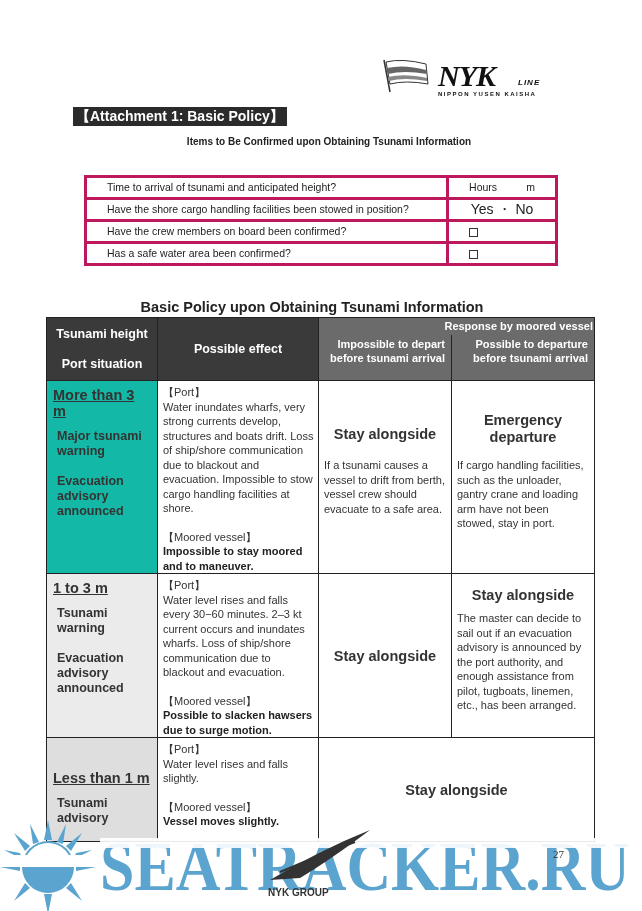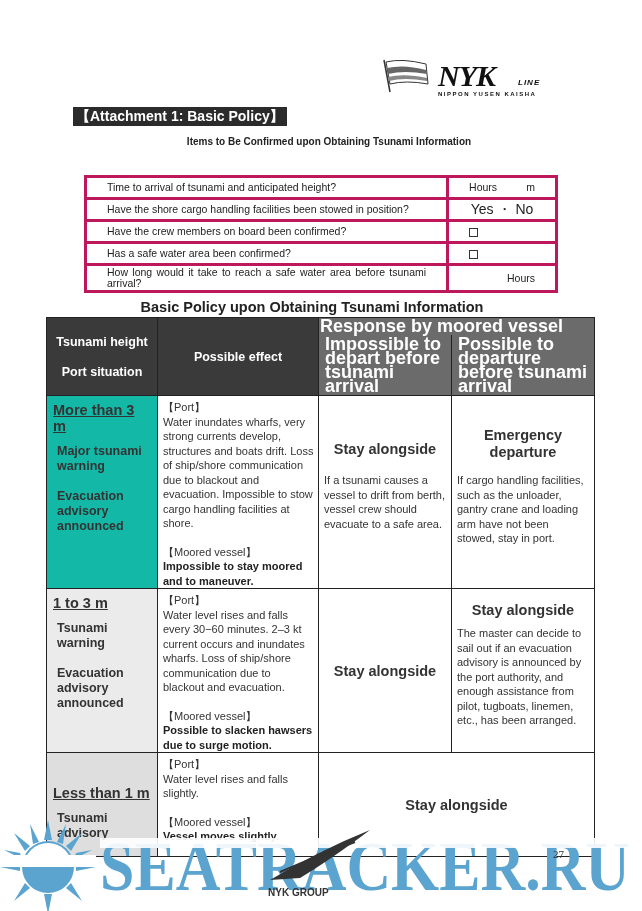--- a/index.html
+++ b/index.html
@@ -22,21 +22,21 @@
   table.items td.a { text-align:right; }
   table.items td.box { text-align:left; }
   table.items td.yn { text-align:center; font-size:14px; }
   .chk { display:inline-block; width:7px; height:7px; border:1px solid #333; margin-top:3px; }
 
   .title2 { position:absolute; left:0; width:624px; top:299px; text-align:center; font-weight:bold; font-size:14.5px; color:#222; }
 
   table.policy { position:absolute; left:46px; top:317px; width:549px; border-collapse:collapse; font-size:11px; }
   table.policy td { border:1.5px solid #222; vertical-align:top; }
   .hd { background:#3a3a3a; color:#fff; font-weight:bold; text-align:center; vertical-align:middle !important; font-size:12.5px; }
-  .hd2 { background:#6b6b6b; color:#fff; font-weight:bold; text-align:left; font-size:18px; line-height:14px; }
+  .hd2 { background:#6b6b6b; color:#fff; font-weight:bold; text-align:right; font-size:11px; line-height:14px; }
   .sit { background:#14b8a6; padding:6px 6px 0 6px; }
   .sit.light { background:#ebebeb; }
   .sit .h { font-weight:bold; font-size:14.5px; text-decoration:underline; color:#333; display:block; margin-bottom:10px; }
   .sit .w { font-weight:bold; font-size:12.5px; color:#333; line-height:15px; display:block; padding-left:4px; margin-bottom:15px; }
   .eff { padding:4px 4px 0 5px; line-height:14.5px; color:#333; }
   .eff .lbl { display:block; }
   .eff .gap { display:block; height:14px; }
   .eff b { display:block; color:#222; }
   .resp { text-align:center; }
   .big { font-weight:bold; font-size:14.5px; color:#333; display:block; }
@@ -73,24 +73,20 @@
     <td class="q">Have the shore cargo handling facilities been stowed in position?</td>
     <td class="yn">Yes ・ No</td>
   </tr>
   <tr>
     <td class="q">Have the crew members on board been confirmed?</td>
     <td class="box"><span class="chk"></span></td>
   </tr>
   <tr>
     <td class="q">Has a safe water area been confirmed?</td>
     <td class="box"><span class="chk"></span></td>
-  </tr>
-  <tr>
-    <td class="q" style="height:24px;text-align:justify">How long would it take to reach a safe water area before tsunami arrival?</td>
-    <td class="a">Hours</td>
   </tr>
 </tbody>
   </table>
 
 <div class="title2">Basic Policy upon Obtaining Tsunami Information</div>
 
 <table class="policy">
   <tbody>
       <tr>
     <td class="hd" rowspan="2" style="width:108px;height:60px;line-height:30px;">

